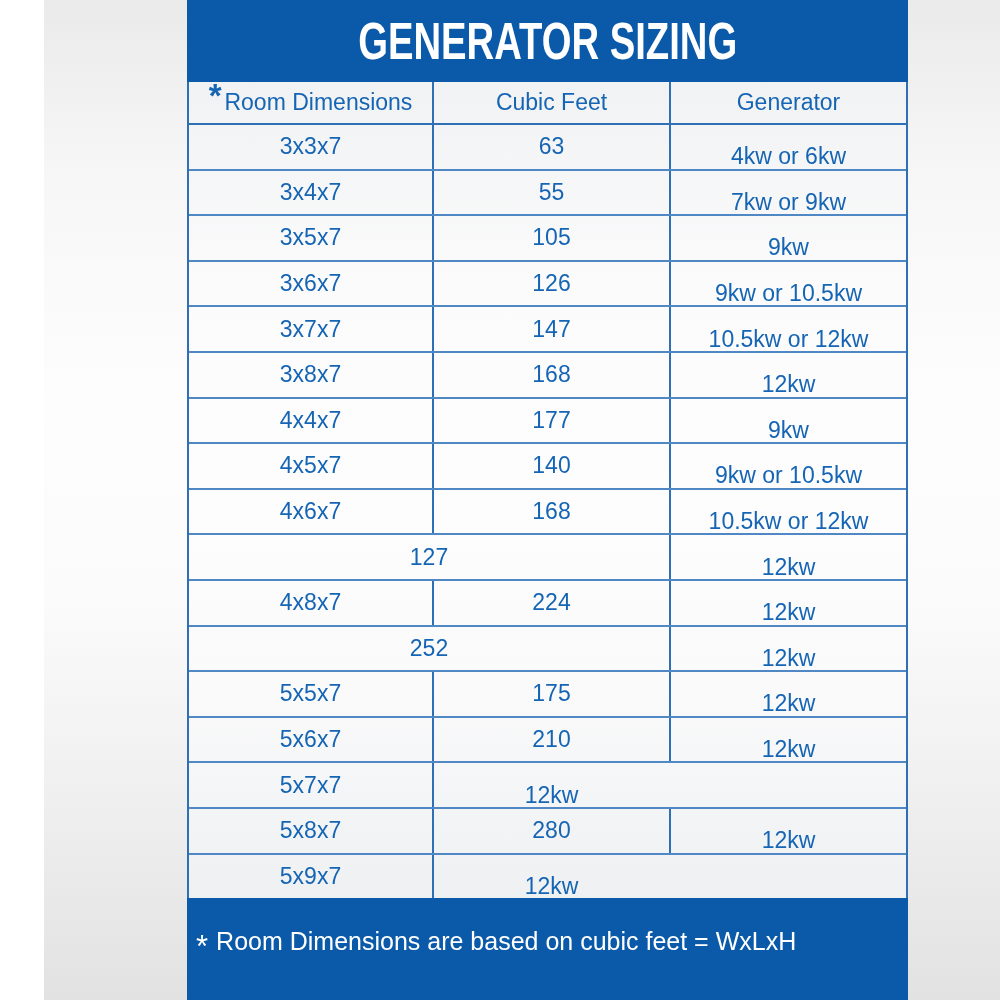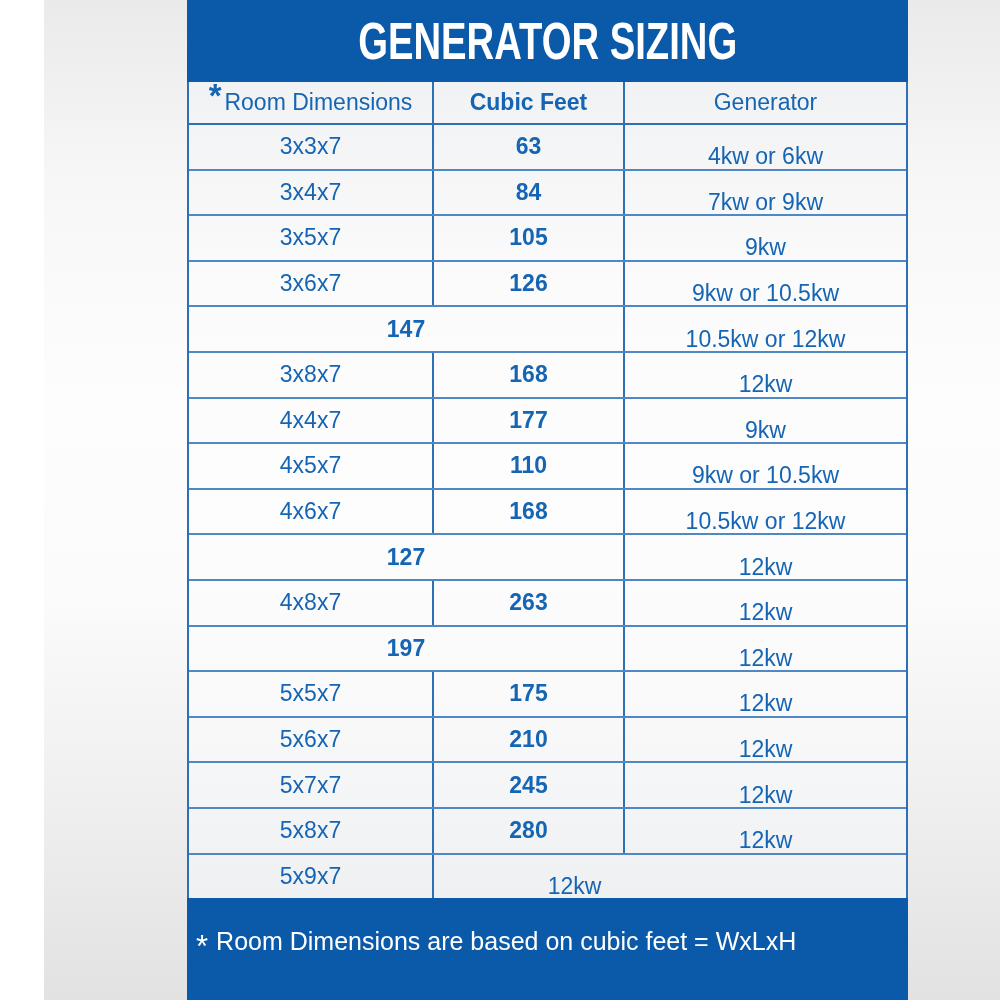--- a/index.html
+++ b/index.html
@@ -73,22 +73,22 @@
   .td {
     box-sizing: border-box;
     display: flex;
     align-items: center;
     justify-content: center;
     color: var(--text-blue, #1565b4);
     font-size: 23px;
     line-height: 1;
   }
   .c1 { width: 245px; border-right: 2px solid var(--grid-strong, #2e6fb6); }
-  .c2 { flex: 1;      border-right: 2px solid var(--grid-strong, #2e6fb6); font-weight: bold; }
-  .c3 { width: 281px; }
+  .c2 { flex: 1;      border-right: 2px solid var(--grid-strong, #2e6fb6); }
+  .c3 { width: 235px; }
   .tr:not(.thead) .c3 { padding-top: 20px; }
 
   .ast-header {
     font-size: 33px;
     font-weight: bold;
     position: relative;
     top: -7px;
     margin-right: 3px;
   }
 
@@ -128,83 +128,83 @@
         <div class="td c3">Generator</div>
       </div>
 
     <div class="tr">
     <div class="td c1">3x3x7</div>
     <div class="td c2">63</div>
     <div class="td c3">4kw or 6kw</div>
   </div>
         <div class="tr">
     <div class="td c1">3x4x7</div>
-    <div class="td c2">84</div>
+    <div class="td c2">55</div>
     <div class="td c3">7kw or 9kw</div>
   </div>
         <div class="tr">
     <div class="td c1">3x5x7</div>
     <div class="td c2">105</div>
     <div class="td c3">9kw</div>
   </div>
         <div class="tr">
     <div class="td c1">3x6x7</div>
     <div class="td c2">126</div>
     <div class="td c3">9kw or 10.5kw</div>
   </div>
         <div class="tr">
+    <div class="td c1">3x7x7</div>
     <div class="td c2">147</div>
     <div class="td c3">10.5kw or 12kw</div>
   </div>
         <div class="tr">
     <div class="td c1">3x8x7</div>
     <div class="td c2">168</div>
     <div class="td c3">12kw</div>
   </div>
         <div class="tr">
     <div class="td c1">4x4x7</div>
     <div class="td c2">177</div>
     <div class="td c3">9kw</div>
   </div>
         <div class="tr">
     <div class="td c1">4x5x7</div>
-    <div class="td c2">110</div>
+    <div class="td c2">140</div>
     <div class="td c3">9kw or 10.5kw</div>
   </div>
         <div class="tr">
     <div class="td c1">4x6x7</div>
     <div class="td c2">168</div>
     <div class="td c3">10.5kw or 12kw</div>
   </div>
         <div class="tr">
     <div class="td c2">127</div>
     <div class="td c3">12kw</div>
   </div>
         <div class="tr">
     <div class="td c1">4x8x7</div>
-    <div class="td c2">263</div>
-    <div class="td c3">12kw</div>
-  </div>
-        <div class="tr">
-    <div class="td c2">197</div>
+    <div class="td c2">224</div>
+    <div class="td c3">12kw</div>
+  </div>
+        <div class="tr">
+    <div class="td c2">252</div>
     <div class="td c3">12kw</div>
   </div>
         <div class="tr">
     <div class="td c1">5x5x7</div>
     <div class="td c2">175</div>
     <div class="td c3">12kw</div>
   </div>
         <div class="tr">
     <div class="td c1">5x6x7</div>
     <div class="td c2">210</div>
     <div class="td c3">12kw</div>
   </div>
         <div class="tr">
     <div class="td c1">5x7x7</div>
-    <div class="td c2">245</div>
     <div class="td c3">12kw</div>
   </div>
         <div class="tr">
     <div class="td c1">5x8x7</div>
     <div class="td c2">280</div>
     <div class="td c3">12kw</div>
   </div>
         <div class="tr">
     <div class="td c1">5x9x7</div>
     <div class="td c3">12kw</div>

